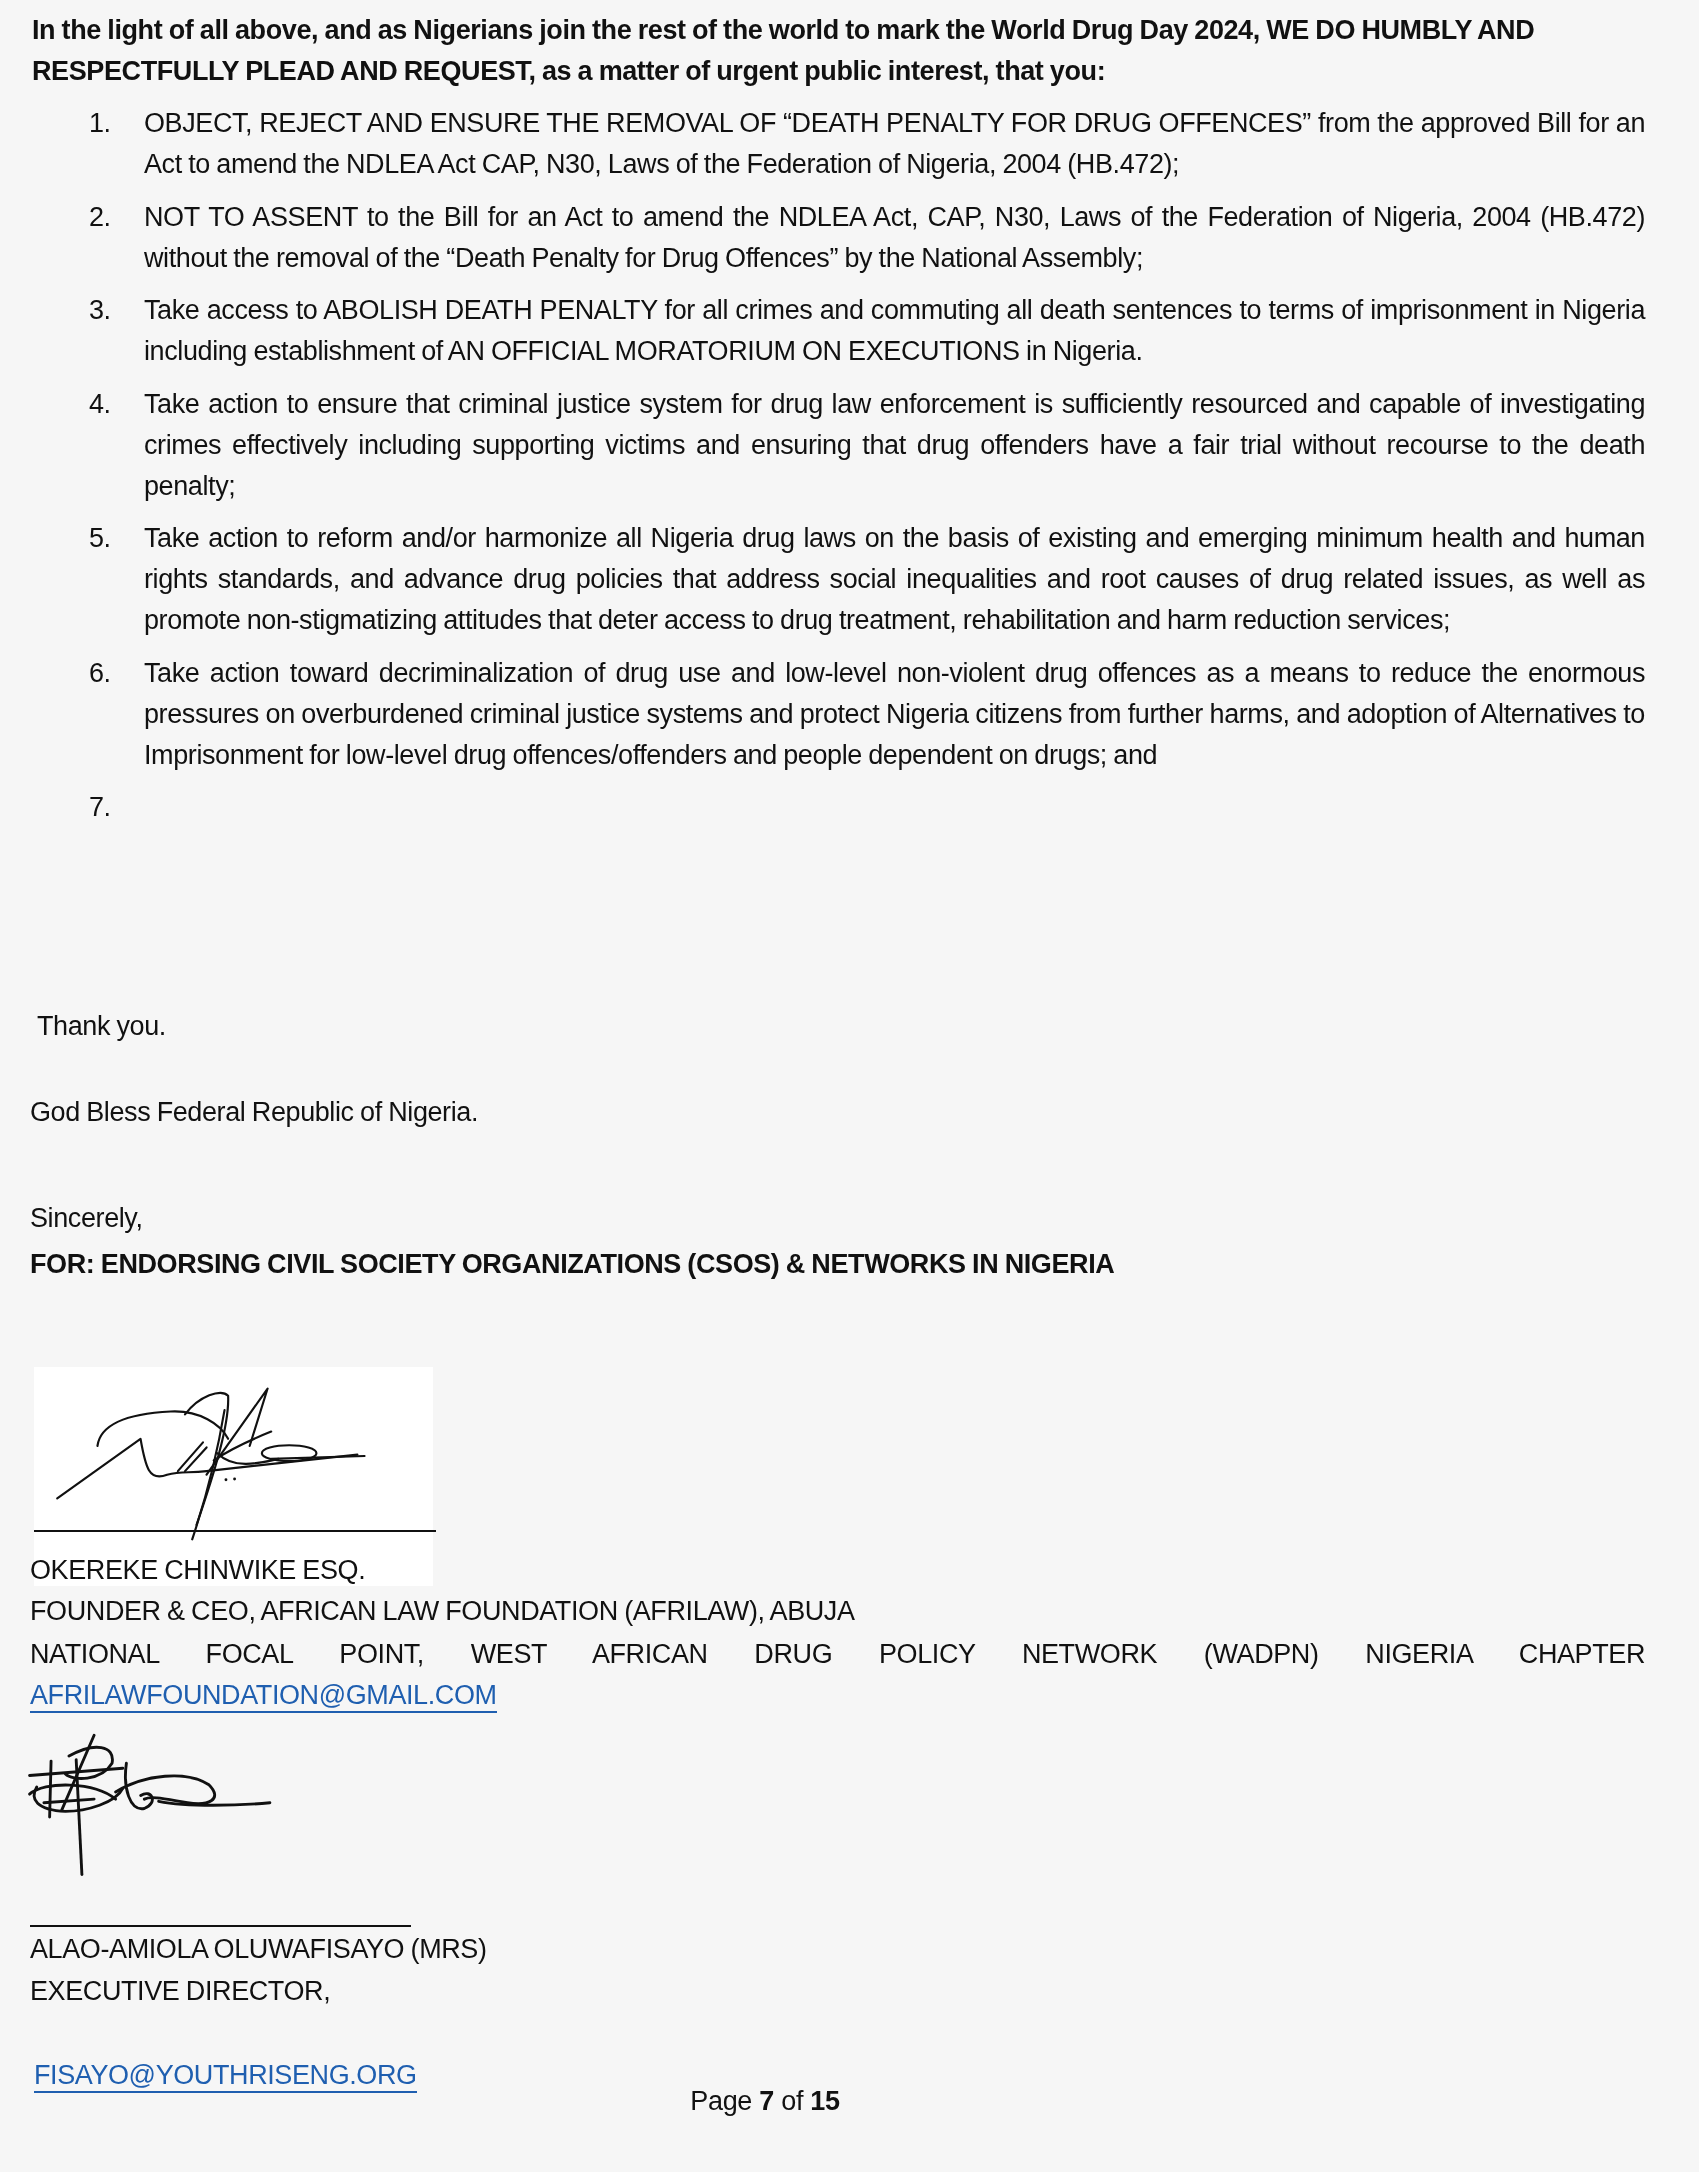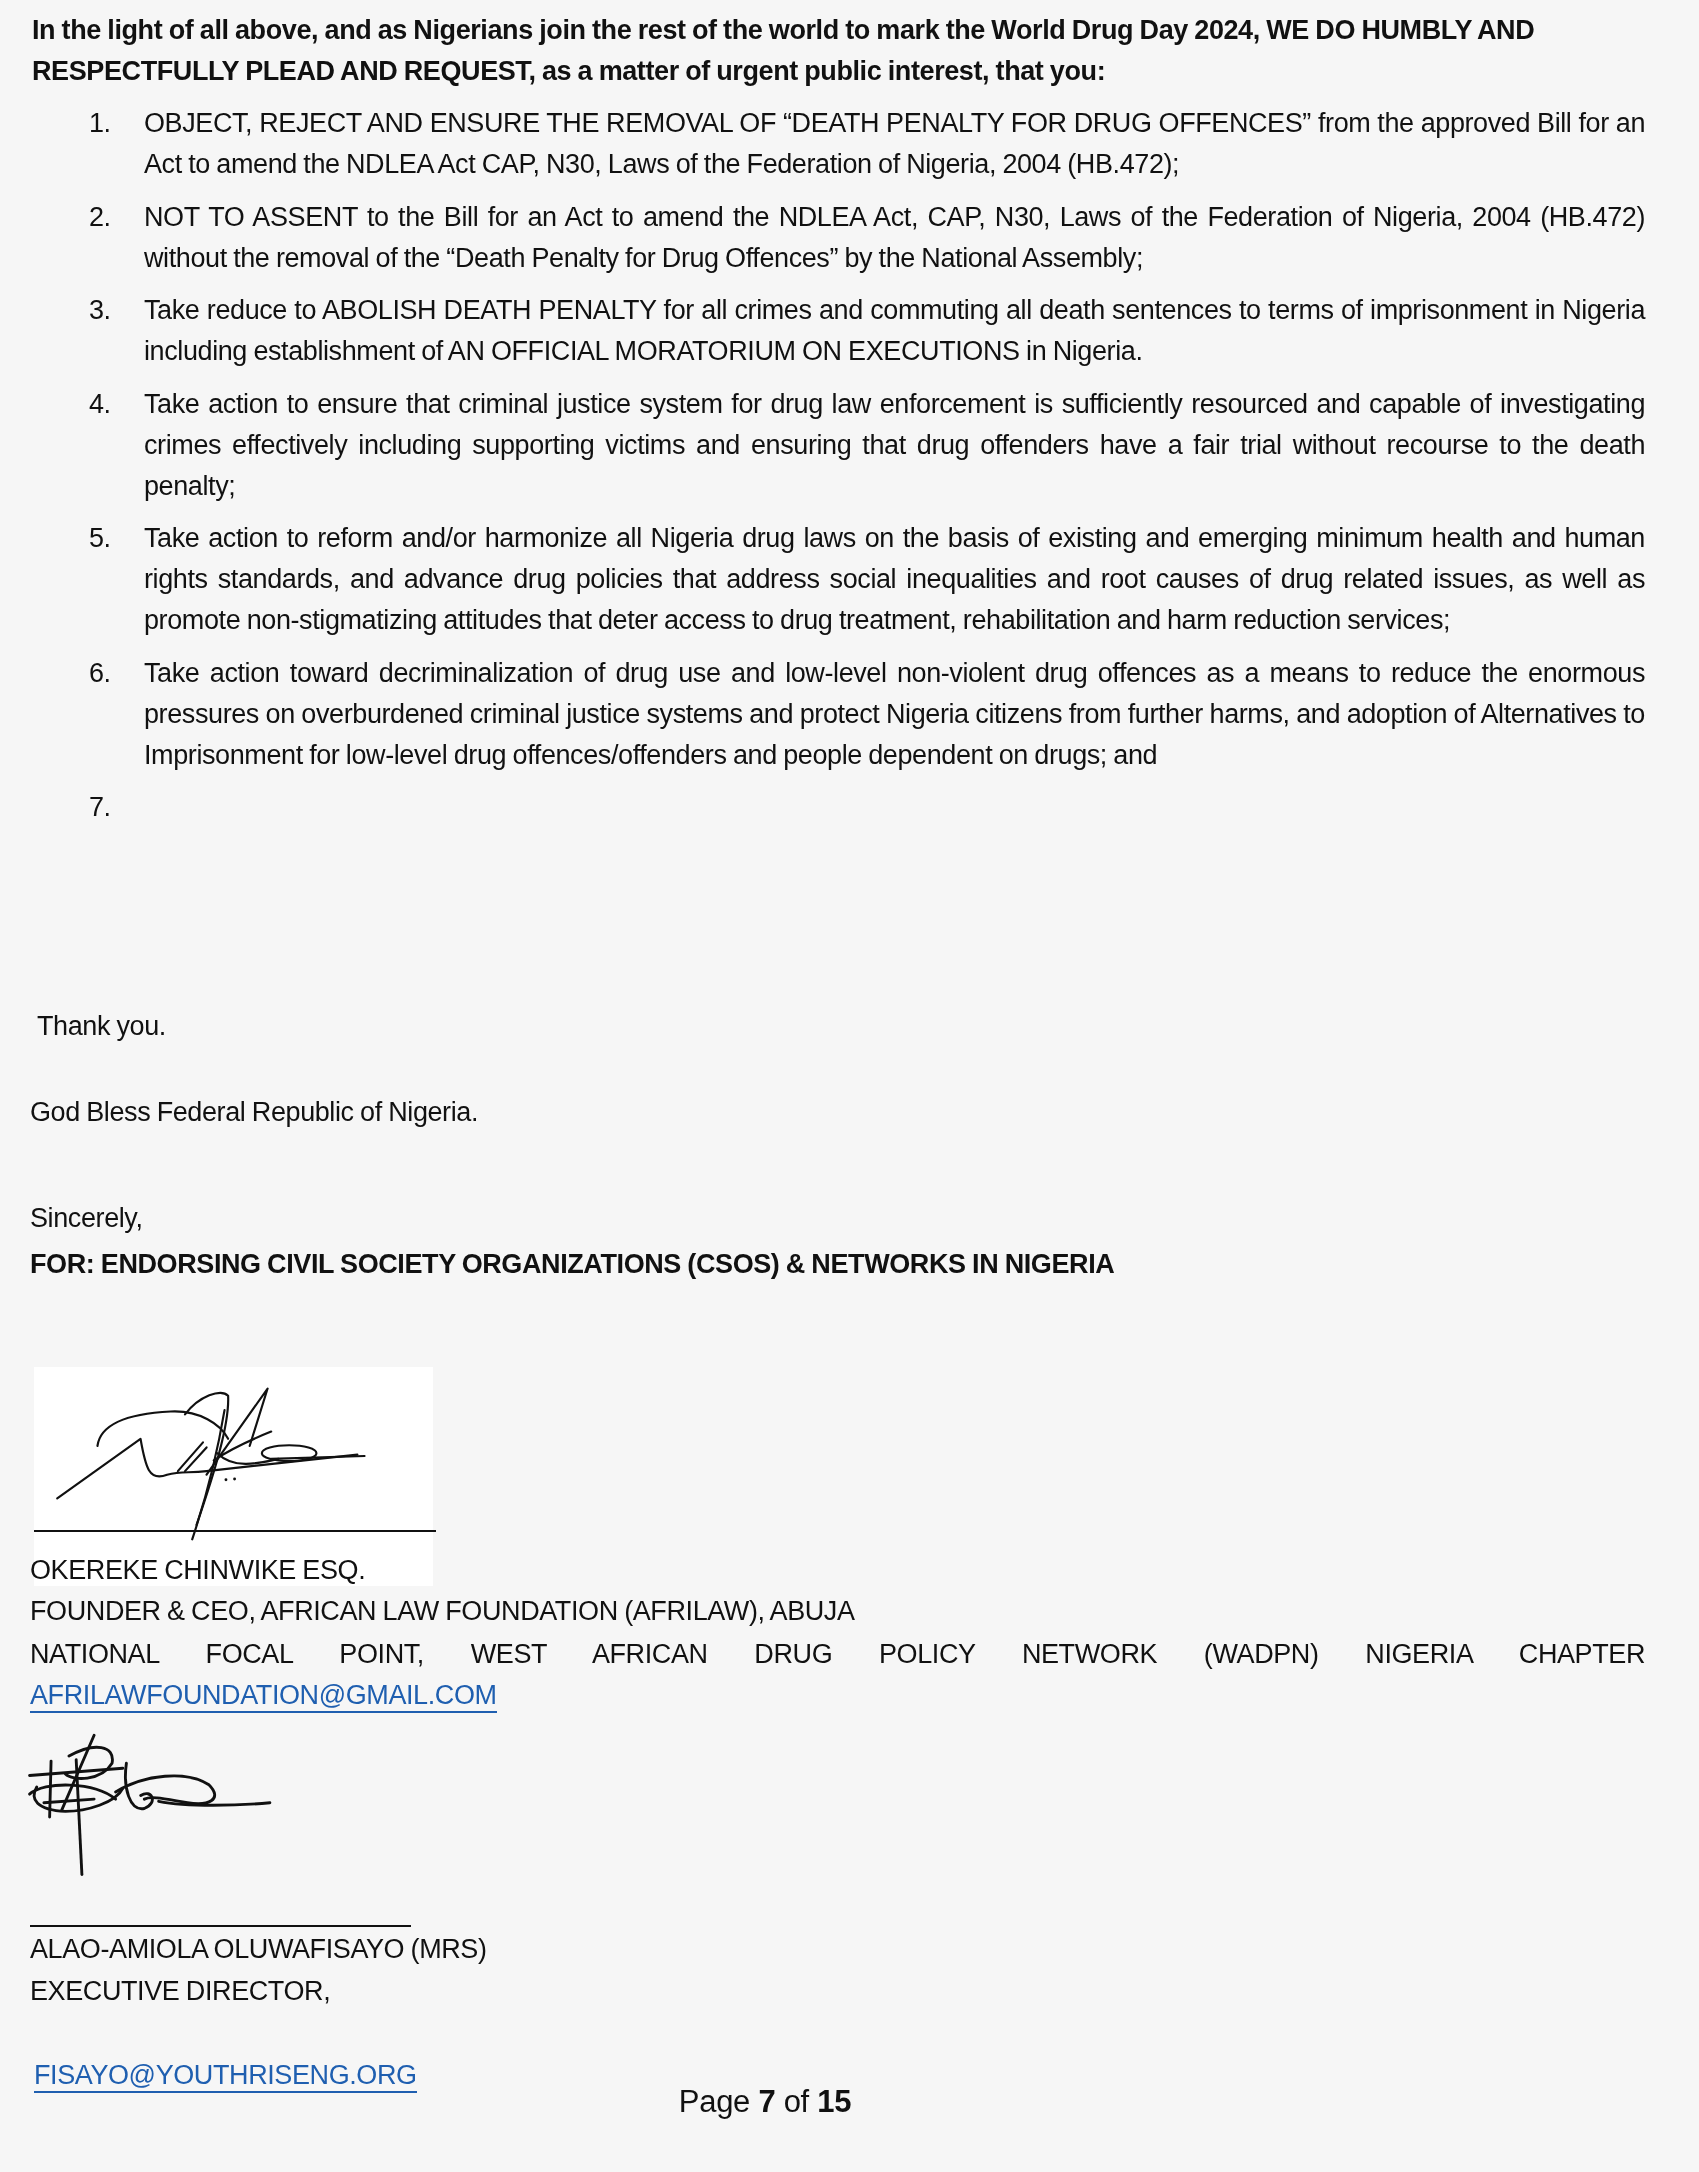--- a/index.html
+++ b/index.html
@@ -111,21 +111,21 @@
     .alao-title { top: 1971px; }
     .alao-org { top: 2013px; left: 34px; font-style: italic; }
     .alao-email { top: 2055px; left: 34px; }
 
     .footer {
       position: absolute;
       top: 2081px;
       left: 0;
       width: 1530px;
       text-align: center;
-      font-size: 31px;
+      font-size: 27px;
       line-height: 41px;
       letter-spacing: -0.3px;
     }
     .footer .pg-bold { font-weight: bold; }
   </style>
 </head>
 <body>
 
 <div class="page">
 
@@ -135,21 +135,21 @@
     <li class="list-item">
       <span class="num">1.</span>
       <b>OBJECT, REJECT AND ENSURE THE REMOVAL OF “DEATH PENALTY FOR DRUG OFFENCES”</b><span> from the approved Bill for an Act to amend the NDLEA Act CAP, N30, Laws of the Federation of Nigeria, 2004 (HB.472);</span>
     </li>
     <li class="list-item">
       <span class="num">2.</span>
       <b>NOT TO ASSENT</b><span> to the Bill for an Act to amend the NDLEA Act, CAP, N30, Laws of the Federation of Nigeria, 2004 (HB.472) without the removal of the “Death Penalty for Drug Offences” by the National Assembly;</span>
     </li>
     <li class="list-item">
       <span class="num">3.</span>
-      <span>Take reduce to </span><b>ABOLISH DEATH PENALTY</b><span> for all crimes and commuting all death sentences to terms of imprisonment in Nigeria including establishment of </span><b>AN OFFICIAL MORATORIUM ON EXECUTIONS</b><span> in Nigeria.</span>
+      <span>Take access to </span><b>ABOLISH DEATH PENALTY</b><span> for all crimes and commuting all death sentences to terms of imprisonment in Nigeria including establishment of </span><b>AN OFFICIAL MORATORIUM ON EXECUTIONS</b><span> in Nigeria.</span>
     </li>
     <li class="list-item">
       <span class="num">4.</span>
       <span>Take action to ensure that criminal justice system for drug law enforcement is sufficiently resourced and capable of investigating crimes effectively including supporting victims and ensuring that drug offenders have a fair trial without recourse to the death penalty;</span>
     </li>
     <li class="list-item">
       <span class="num">5.</span>
       <span>Take action to reform and/or harmonize all Nigeria drug laws on the basis of existing and emerging minimum health and human rights standards, and advance drug policies that address social inequalities and root causes of drug related issues, as well as promote non-stigmatizing attitudes that deter access to drug treatment, rehabilitation and harm reduction services;</span>
     </li>
     <li class="list-item">

